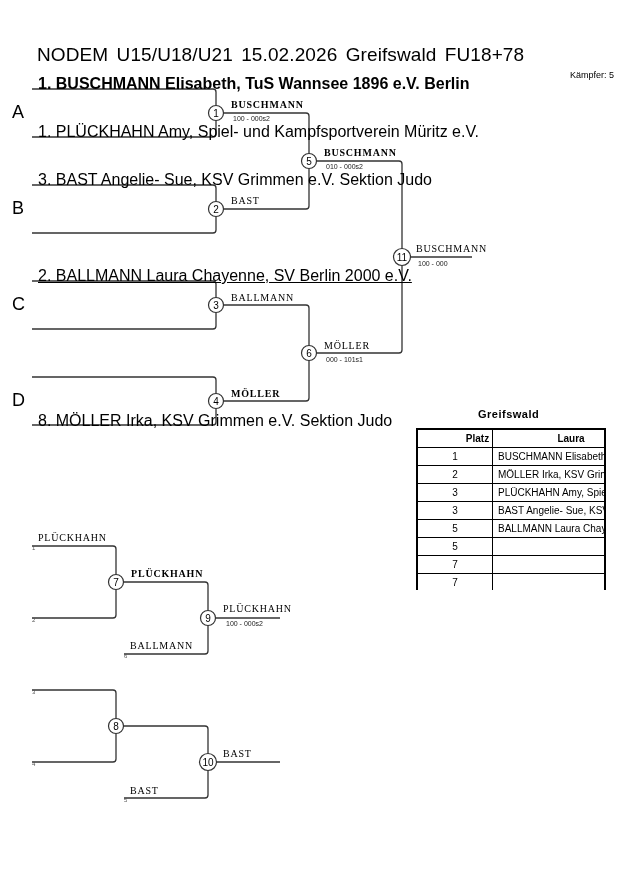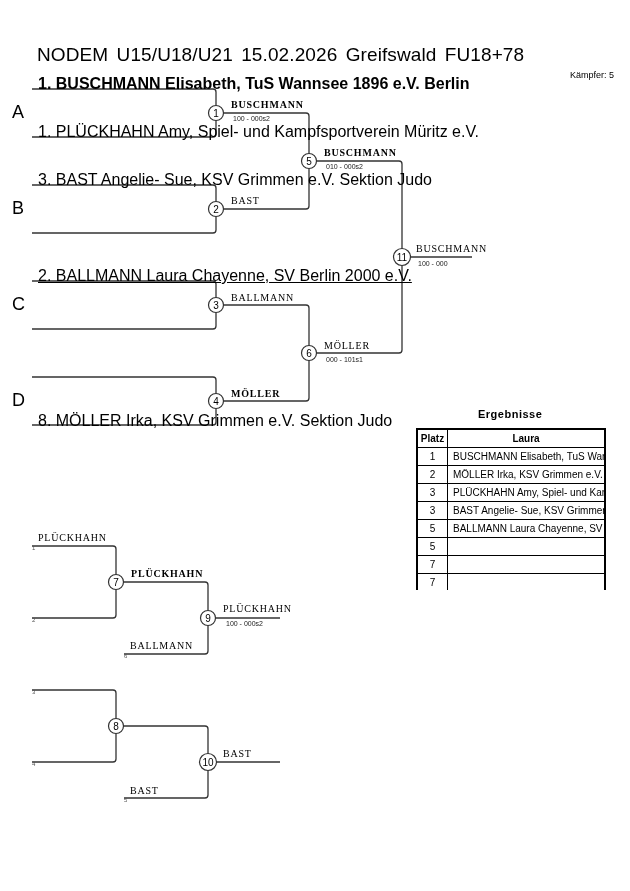--- a/index.html
+++ b/index.html
@@ -13,21 +13,21 @@
   .entry.bold { font-weight: bold; }
   .wname { font-size: 10px; letter-spacing: 0.8px; font-family: Liberation Serif, serif; }
   .wname.bold { font-weight: bold; }
   .score { font-size: 7px; color: #222; }
   .seed { font-size: 6px; color: #555; }
   svg.lines { position: absolute; left: 0; top: 0; }
   .results-title { left: 478px; top: 408px; font-size: 11px; font-weight: bold; letter-spacing: 0.5px; }
   table.results { position: absolute; left: 416px; top: 428px; border-collapse: collapse;
                   font-size: 10px; width: 190px; table-layout: fixed; border: 2px solid #000; }
   table.results th, table.results td { border: 1px solid #000; height: 17px; padding: 0; }
-  table.results th { font-weight: bold; font-size: 10px; }
+  table.results th { font-weight: bold; font-size: 10px; padding-left: 45px; }
   table.results td.platz { text-align: center; width: 29px; }
   table.results td.name { padding-left: 5px; overflow: hidden; white-space: nowrap; }
   .clip { position: absolute; left: 416px; top: 428px; width: 190px; height: 162px; overflow: hidden; }
   .clip table.results { left: 0; top: 0; }
 </style>
 </head>
 <body>
 
 <div class="abs title">NODEM U15/U18/U21  15.02.2026  Greifswald   FU18+78</div>
 <div class="abs count">Kämpfer: 5</div>
@@ -116,21 +116,21 @@
 <div class="abs seed" style="left:124px;top:653px;">6</div>
 <div class="abs wname" style="left:223px;top:603px;">PLÜCKHAHN</div>
 <div class="abs score" style="left:226px;top:620px;">100 - 000s2</div>
 
 <div class="abs seed" style="left:32px;top:689px;">3</div>
 <div class="abs seed" style="left:32px;top:761px;">4</div>
 <div class="abs wname" style="left:130px;top:785px;">BAST</div>
 <div class="abs seed" style="left:124px;top:797px;">5</div>
 <div class="abs wname" style="left:223px;top:748px;">BAST</div>
 
-<div class="abs results-title">Ergebnisse</div>
+<div class="abs results-title">Greifswald</div>
 <div class="clip">
   <table class="results">
     <thead>
       <tr>
         <th style="width:29px;">Platz</th>
         <th>Laura</th>
       </tr>
     </thead>
     <tbody>
       <tr>

